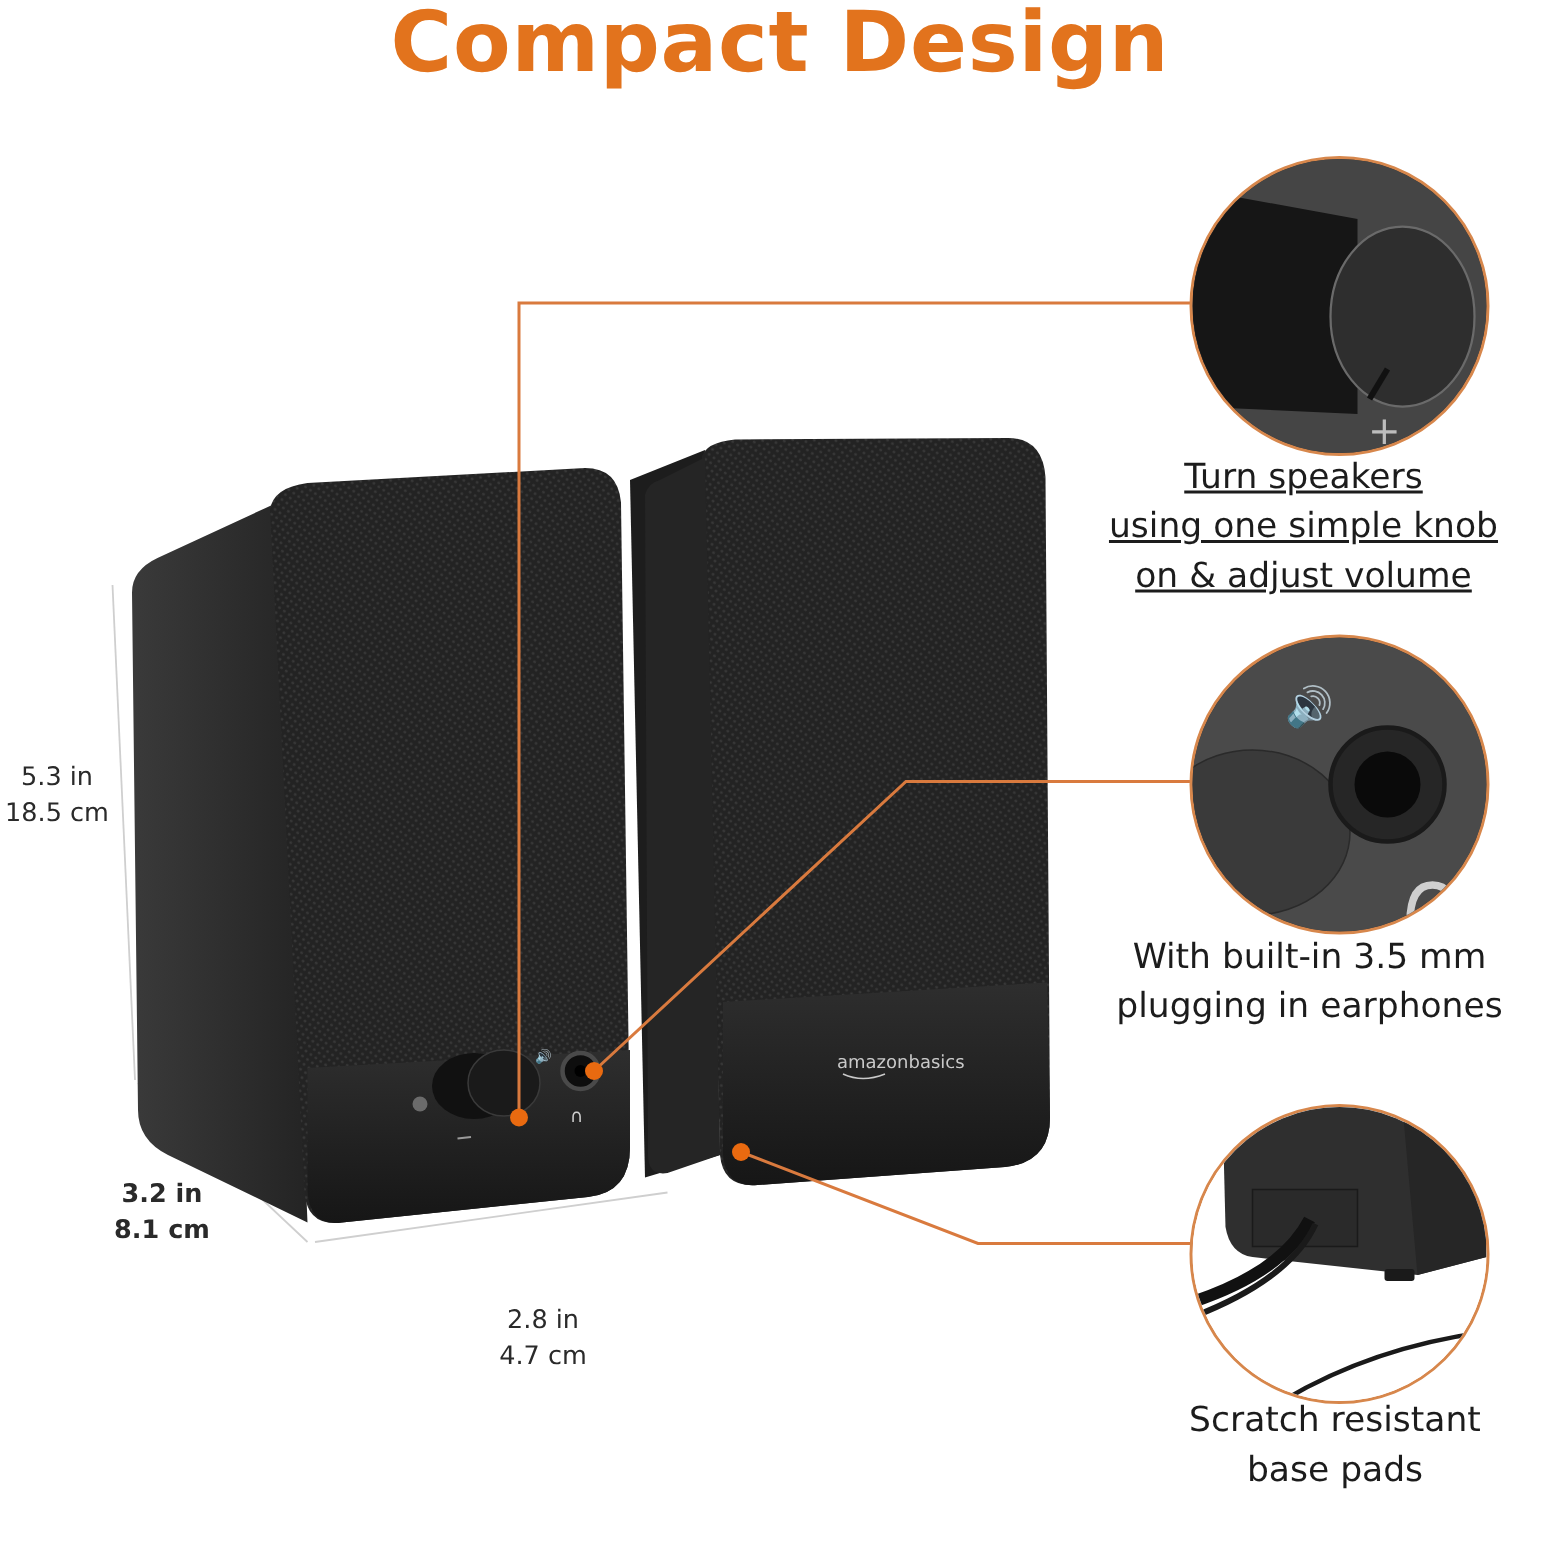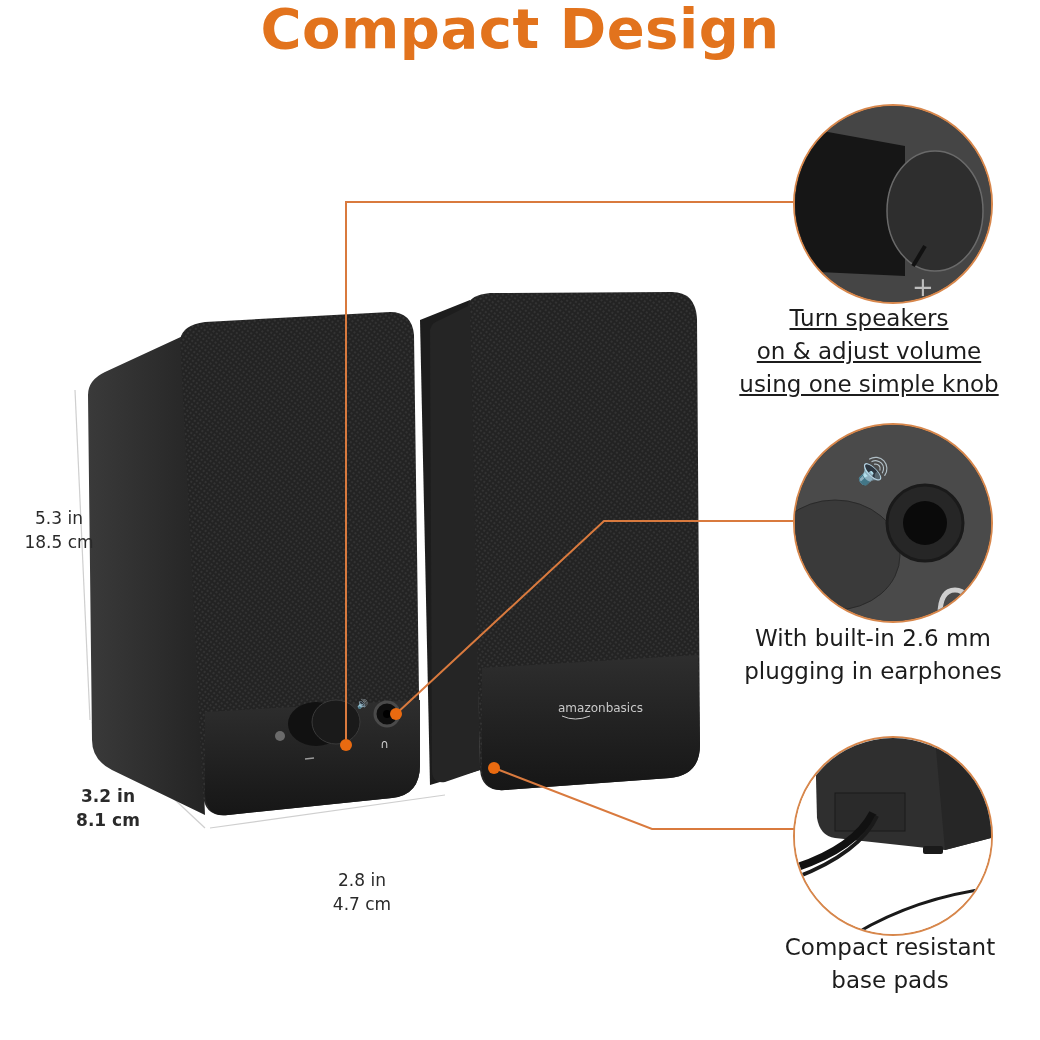--- a/index.html
+++ b/index.html
@@ -71,21 +71,21 @@
     <polyline points="396,714 604,521 795,521"></polyline>
     <polyline points="494,768 652,829 795,829"></polyline>
   </g>
   <g fill="#e96a10">
     <circle cx="346" cy="745" r="6"></circle>
     <circle cx="396" cy="714" r="6"></circle>
     <circle cx="494" cy="768" r="6"></circle>
   </g>
 </svg>
 
-<div class="dim" style="left:0;top:506px;width:76px;padding-left:21px;">
+<div class="dim" style="left:0;top:506px;width:76px;">
   <div>5.3 in</div>
   <div>18.5 cm</div>
 </div>
 <div class="dim" style="left:68px;top:784px;width:80px;font-weight:bold;">
   <div>3.2 in</div>
   <div>8.1 cm</div>
 </div>
 <div class="dim" style="left:322px;top:868px;width:80px;">
   <div>2.8 in</div>
   <div>4.7 cm</div>
@@ -95,47 +95,47 @@
   <svg width="196" height="196" viewBox="0 0 196 196">
     <rect width="196" height="196" fill="#454545"></rect>
     <path d="M0 20 L110 40 L110 170 L0 165 Z" fill="#161616"></path>
     <ellipse cx="140" cy="105" rx="48" ry="60" fill="#2e2e2e" stroke="#6a6a6a" stroke-width="1.5"></ellipse>
     <path d="M118 160 L130 140" stroke="#111" stroke-width="4"></path>
     <text x="117" y="190" font-size="26" fill="#bdbdbd" font-family="DejaVu Sans, sans-serif">+</text>
   </svg>
 </div>
 <div class="caption" style="left:708px;top:302px;width:322px;text-decoration:underline;">
   <div>Turn speakers</div>
+  <div>using one simple knob</div>
   <div>on &amp; adjust volume</div>
-  <div>using one simple knob</div>
 </div>
 
 <div class="zoom-circle" style="left:793px;top:423px;">
   <svg width="196" height="196" viewBox="0 0 196 196">
     <rect width="196" height="196" fill="#4a4a4a"></rect>
     <ellipse cx="40" cy="130" rx="65" ry="55" fill="#3a3a3a" stroke="#2a2a2a"></ellipse>
     <circle cx="130" cy="98" r="38" fill="#262626" stroke="#1a1a1a" stroke-width="3"></circle>
     <circle cx="130" cy="98" r="22" fill="#0a0a0a"></circle>
     <text x="62" y="55" font-size="26" fill="#dcdcdc" font-family="DejaVu Sans, sans-serif">🔊</text>
     <path d="M145 190 Q145 165 160 165 Q175 165 175 190" stroke="#cfcfcf" stroke-width="5" fill="none"></path>
   </svg>
 </div>
 <div class="caption" style="left:706px;top:622px;width:334px;">
-  <div>With built-in 2.6 mm</div>
+  <div>With built-in 3.5 mm</div>
   <div>plugging in earphones</div>
 </div>
 
 <div class="zoom-circle" style="left:793px;top:736px;background:#ffffff;">
   <svg width="196" height="196" viewBox="0 0 196 196">
     <rect width="196" height="196" fill="#ffffff"></rect>
     <path d="M20 0 L196 0 L196 100 L150 112 L40 100 Q25 98 22 80 Z" fill="#2f2f2f"></path>
     <path d="M140 0 L196 0 L196 100 L150 112 Z" fill="#262626"></path>
     <rect x="40" y="55" width="70" height="38" fill="#2a2a2a" stroke="#1a1a1a"></rect>
     <rect x="128" y="108" width="20" height="8" rx="2" fill="#1a1a1a"></rect>
     <path d="M78 75 Q60 110 0 130" stroke="#111" stroke-width="8" fill="none"></path>
     <path d="M82 78 Q65 115 0 140" stroke="#1a1a1a" stroke-width="4" fill="none"></path>
     <path d="M60 196 Q120 160 196 150" stroke="#1a1a1a" stroke-width="3" fill="none"></path>
   </svg>
 </div>
 <div class="caption" style="left:740px;top:931px;width:300px;">
-  <div>Compact resistant</div>
+  <div>Scratch resistant</div>
   <div>base pads</div>
 </div>
 
 </body></html>

